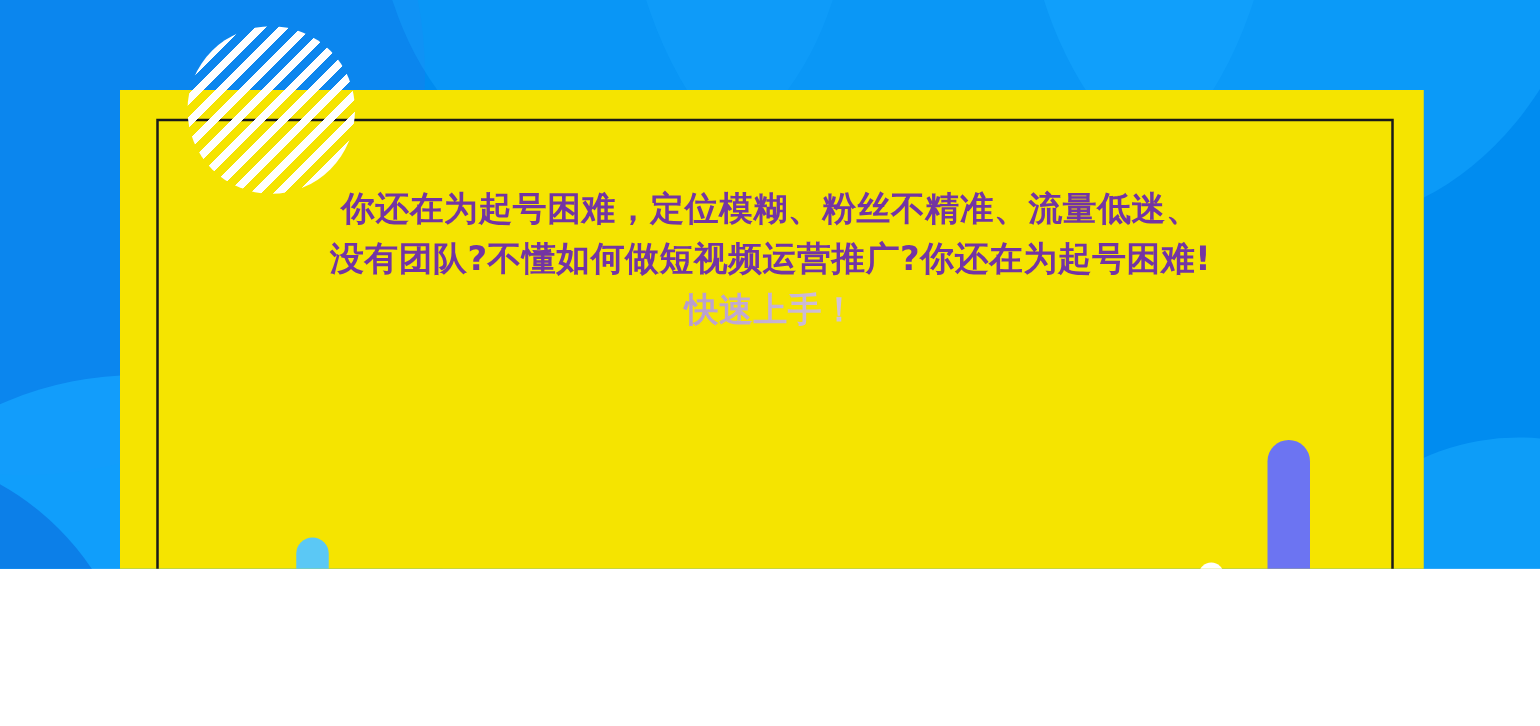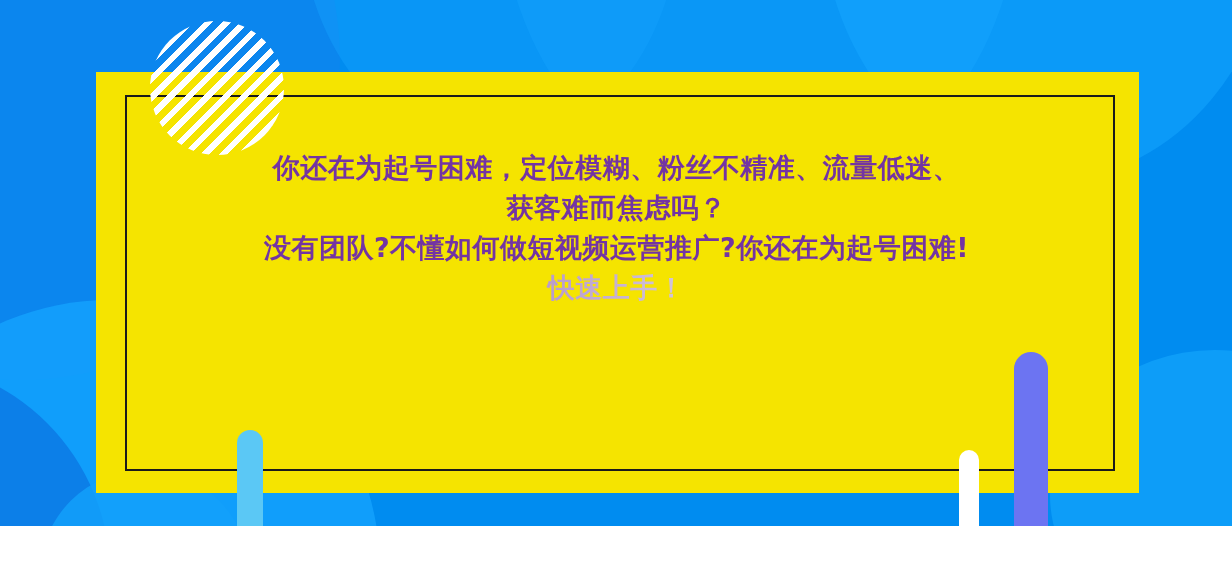--- a/index.html
+++ b/index.html
@@ -3,21 +3,21 @@
 <meta charset="utf-8">
 <style>
   * { margin:0; padding:0; box-sizing:border-box; }
   html, body {
     width:1232px; height:581px;
     overflow:hidden;
     font-family:"DejaVu Sans", sans-serif;
   }
   #poster {
     position:relative;
-    width:1232px; height:526px;
+    width:1232px; height:455px;
     background:#008CF0;
     overflow:hidden;
   }
 
   
   .bg-layer { position:absolute; inset:0; overflow:hidden; }
   .blob { position:absolute; border-radius:50%; }
 
   .blob-tl-deep {
     left:-300px; top:-260px; width:640px; height:640px;
@@ -164,18 +164,17 @@
   <div class="panel-inner-border"></div>
 
   <div class="striped-circle"></div>
 
   <div class="bar bar-cyan"></div>
   <div class="bar bar-white"></div>
   <div class="bar bar-purple"></div>
 
   <div class="headline">
     <span class="line">你还在为起号困难，定位模糊、粉丝不精准、流量低迷、</span>
-    <span class="line">获客难而焦虑吗？</span>
     <span class="line">没有团队?不懂如何做短视频运营推广?你还在为起号困难!</span>
     <span class="line line-fade">快速上手！</span>
   </div>
 
 </div>
 
 </body></html>

